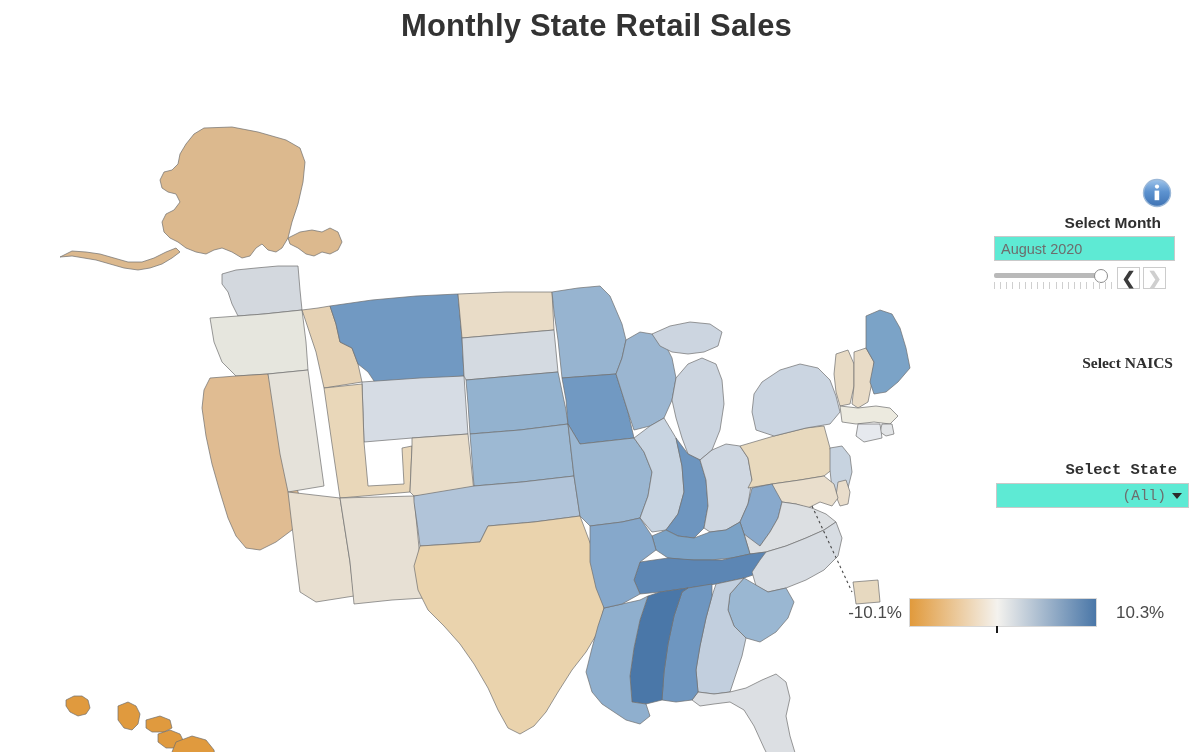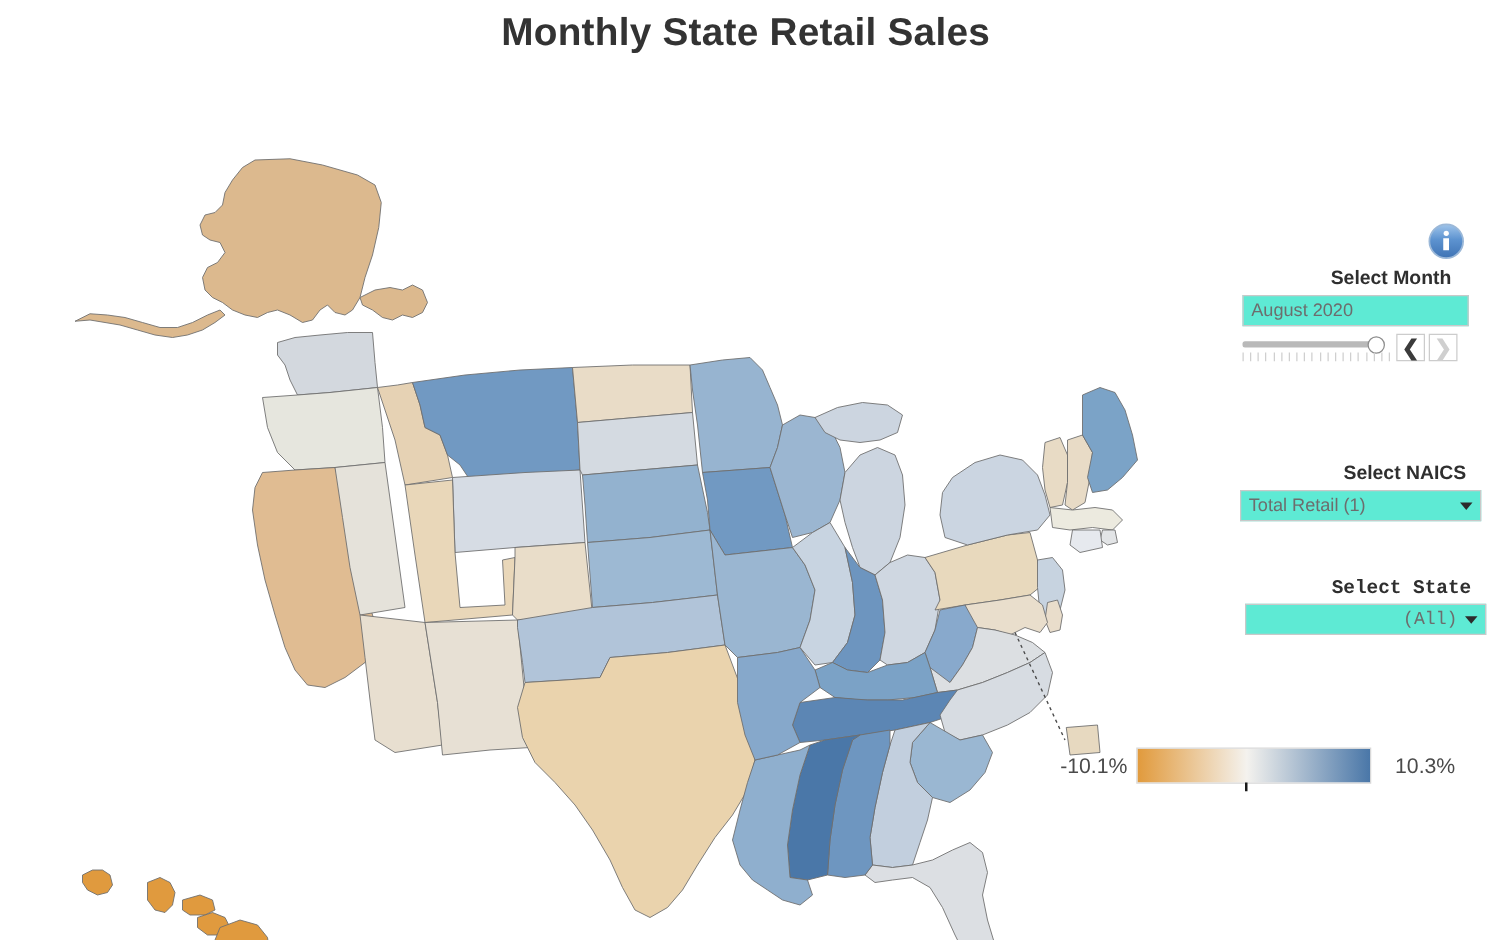--- a/index.html
+++ b/index.html
@@ -126,21 +126,21 @@
   .step-btn.enabled { color: #3b3b3b; }
   .step-btn.disabled { color: #cfcfcf; }
 
   
   #info-icon {
     position: absolute;
     left: 182px; top: 8px;
     width: 29px; height: 29px;
   }
 
-  #naics-block { left: 20px; top: 156px; width: 205px; }
+  #naics-block { left: 20px; top: 140px; width: 205px; font-family: Liberation Serif, serif; }
   #naics-field { width: 193px; margin-left: 12px; }
   #naics-block .ctl-label { padding-right: 12px; }
 
   #state-block { left: 24px; top: 247px; width: 205px; font-family: Liberation Mono, monospace; }
   #state-field { width: 193px; margin-left: 12px; text-align: right; }
   #state-block .ctl-label { padding-right: 12px; }
 
   
   #legend {
     position: absolute;
@@ -506,24 +506,20 @@
               <i></i>
           </div>
         </div>
         <div class="step-btn enabled">❮</div>
         <div class="step-btn disabled">❯</div>
       </div>
     </div>
 
     <div class="ctl-block" id="naics-block">
       <div class="ctl-label">Select NAICS</div>
-      <div class="ctl-field" id="naics-field">
-        <span class="val">Total Retail (1)</span>
-        <span class="caret"></span>
-      </div>
     </div>
 
     <div class="ctl-block" id="state-block">
       <div class="ctl-label">Select State</div>
       <div class="ctl-field" id="state-field">
         <span class="val">(All)</span>
         <span class="caret"></span>
       </div>
     </div>
   </div>

